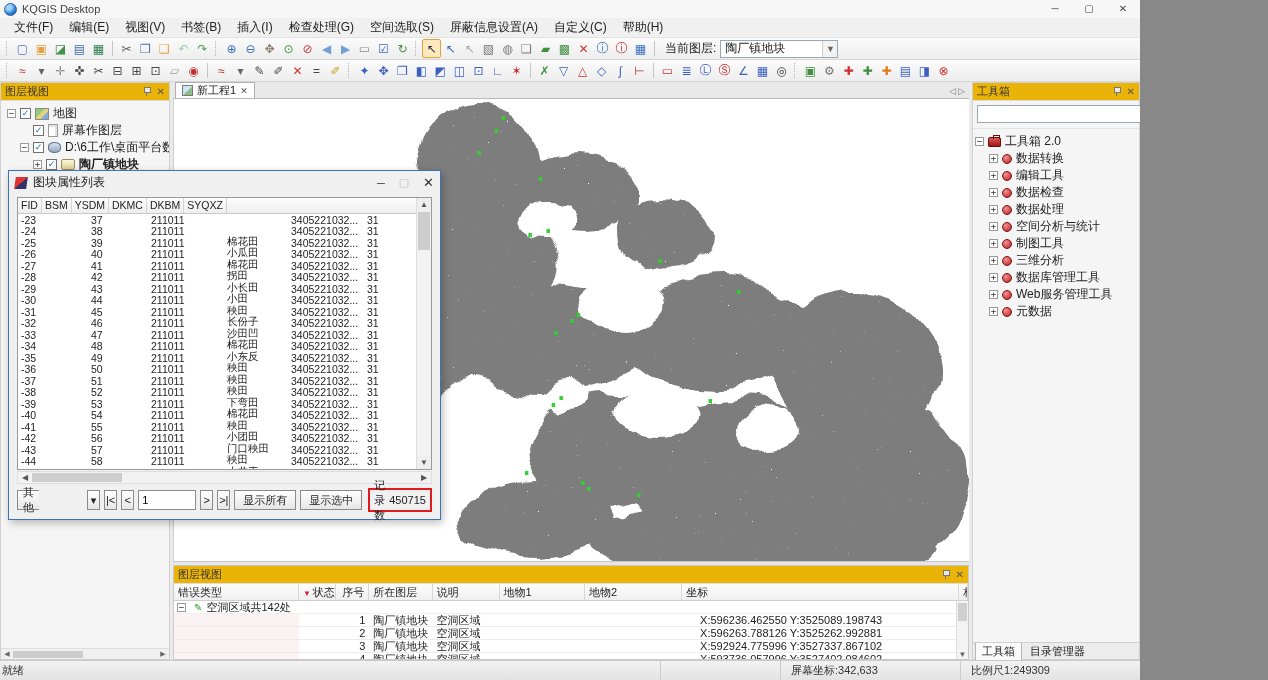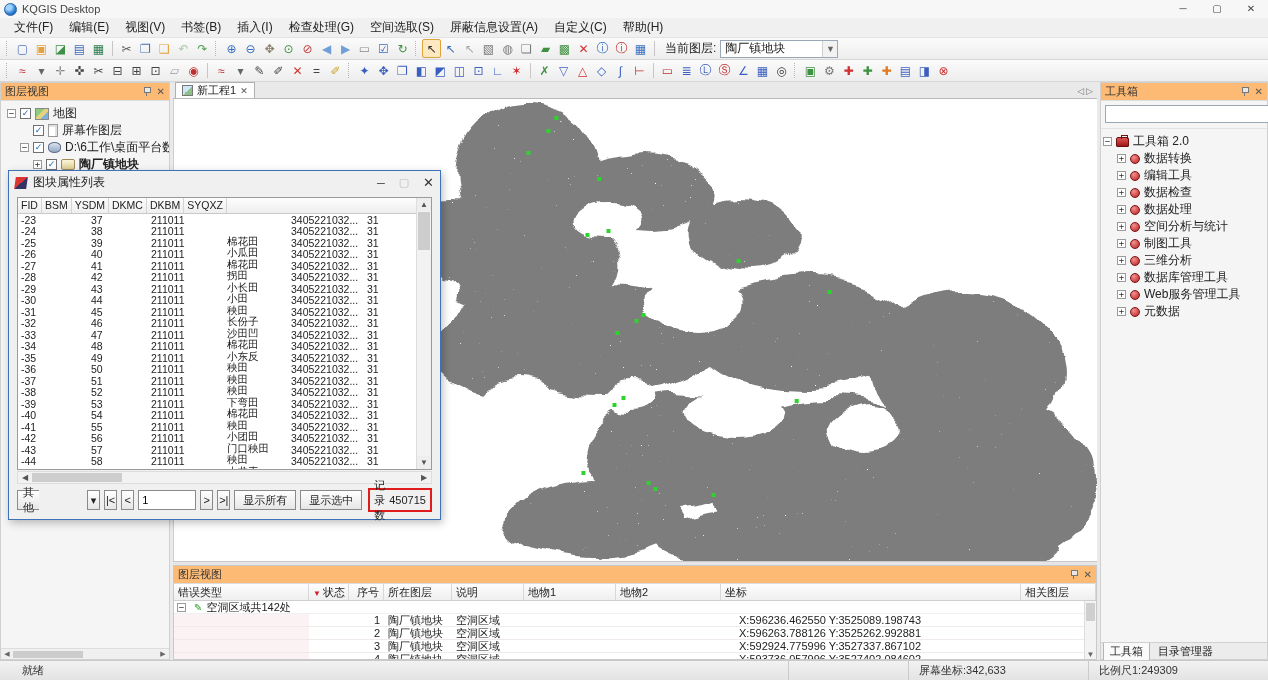--- a/index.html
+++ b/index.html
@@ -1,17 +1,17 @@
 <!DOCTYPE html>
 <html><head>
 <meta charset="utf-8">
 <style>
   html,body{margin:0;padding:0;background:#888;}
   *{box-sizing:border-box;}
-  .app{position:relative;width:1268px;height:680px;background:#f0f0f0;overflow:hidden;
+  .app{position:relative;width:1140px;height:680px;background:#f0f0f0;overflow:hidden;
        font-family:"Liberation Sans","DejaVu Sans",sans-serif;font-size:12px;color:#222;}
   
   .titlebar{height:18px;background:#f7f7f7;display:flex;align-items:center;padding-left:4px;}
   .appicon{width:13px;height:13px;border-radius:50%;margin-right:5px;
            background:radial-gradient(circle at 35% 30%,#9fd4ff 0 25%,#2f7fd0 60%,#1a4f9c);border:1px solid #2a5fa8;}
   .title-text{font-size:11px;color:#444;}
   .winbtns{margin-left:auto;display:flex;height:18px;}
   .winbtn{width:34px;text-align:center;font-size:10px;color:#444;line-height:18px;}
   
   .menubar{height:20px;display:flex;align-items:center;background:#f0f0f0;border-bottom:1px solid #e3e3e3;padding-left:6px;}
@@ -26,21 +26,21 @@
   .tb-sep{width:1px;height:15px;background:#c6c6c6;margin:0 4px;}
   .grip{width:4px;height:15px;margin:0 3px;border-left:1px dotted #b5b5b5;}
   .layer-label{font-size:12px;margin:0 4px 0 6px;color:#222;}
   .combo{width:118px;height:18px;background:#fff;border:1px solid #9aa7b5;display:flex;align-items:center;font-size:12px;}
   .combo .val{flex:1;padding-left:4px;overflow:hidden;white-space:nowrap;}
   .combo .drop{width:15px;height:100%;background:#f2f2f2;border-left:1px solid #cfcfcf;color:#666;font-size:9px;
                display:flex;align-items:center;justify-content:center;}
   
   .main{position:absolute;top:82px;left:0;right:0;bottom:20px;display:flex;}
   .dock{background:#f5f5f5;display:flex;flex-direction:column;border:1px solid #d0d0d0;}
-  .dock-header{height:18px;display:flex;align-items:center;background:#fdba74;border-bottom:1px solid #ddd;
+  .dock-header{height:18px;display:flex;align-items:center;background:#eab308;border-bottom:1px solid #ddd;
                padding:0 4px;font-size:11px;color:#333;flex:0 0 auto;}
   .dock-title{flex:1;}
   .pin-icon{position:relative;width:10px;height:11px;display:inline-block;margin-right:5px;}
   .pin-icon::before{content:"";position:absolute;left:2px;top:1px;width:5px;height:4px;border:1px solid #777;background:#e8e8e8;}
   .pin-icon::after{content:"";position:absolute;left:4px;top:7px;width:1px;height:3px;background:#777;}
   .x-icon{font-size:10px;color:#555;}
   .splitter{width:3px;background:#eaeaea;flex:0 0 auto;}
   
   .tree{padding:4px 2px;flex:1;overflow:hidden;background:#f5f5f5;font-size:12px;}
   .trow2{display:flex;align-items:center;height:17px;white-space:nowrap;}
@@ -118,21 +118,21 @@
   .redbox{margin-left:2px;border:2px solid #e01b1b;padding:1px 4px;display:flex;align-items:center;gap:4px;height:24px;}
   
   .searchrow{display:flex;align-items:center;gap:3px;padding:4px 4px 5px;border-bottom:1px solid #e3e3e3;}
   .searchbox{flex:1;height:18px;border:1px solid #9aa7b5;background:#fff;}
   .tabs-bottom{height:17px;display:flex;align-items:flex-start;gap:2px;background:#ececec;border-top:1px solid #cfcfcf;padding:0 2px;font-size:11px;}
   .btab{padding:1px 6px;}
   .btab.active{background:#fafafa;border:1px solid #b5b5b5;border-top:none;}
   
   .statusbar{position:absolute;left:0;right:0;bottom:0;height:20px;background:linear-gradient(#f2f2f2,#e3e3e3);
              border-top:1px solid #c9c9c9;display:flex;align-items:center;font-size:11px;color:#333;}
-  .sb-ready{flex:1;padding-left:22px;}
+  .sb-ready{flex:1;padding-left:2px;}
   .sb-seg{height:100%;display:flex;align-items:center;border-left:1px solid #cbcbcb;padding:0 10px;white-space:nowrap;}
   .hscroll-dock{height:11px;background:#f0f0f0;border-top:1px solid #ddd;display:flex;align-items:center;font-size:7px;color:#666;}
   .hscroll-dock .a{width:12px;text-align:center;}
   .hscroll-dock .th{width:70px;height:7px;background:#ccc;}
 </style>
 </head>
 <body>
 
 <div class="app">
 

